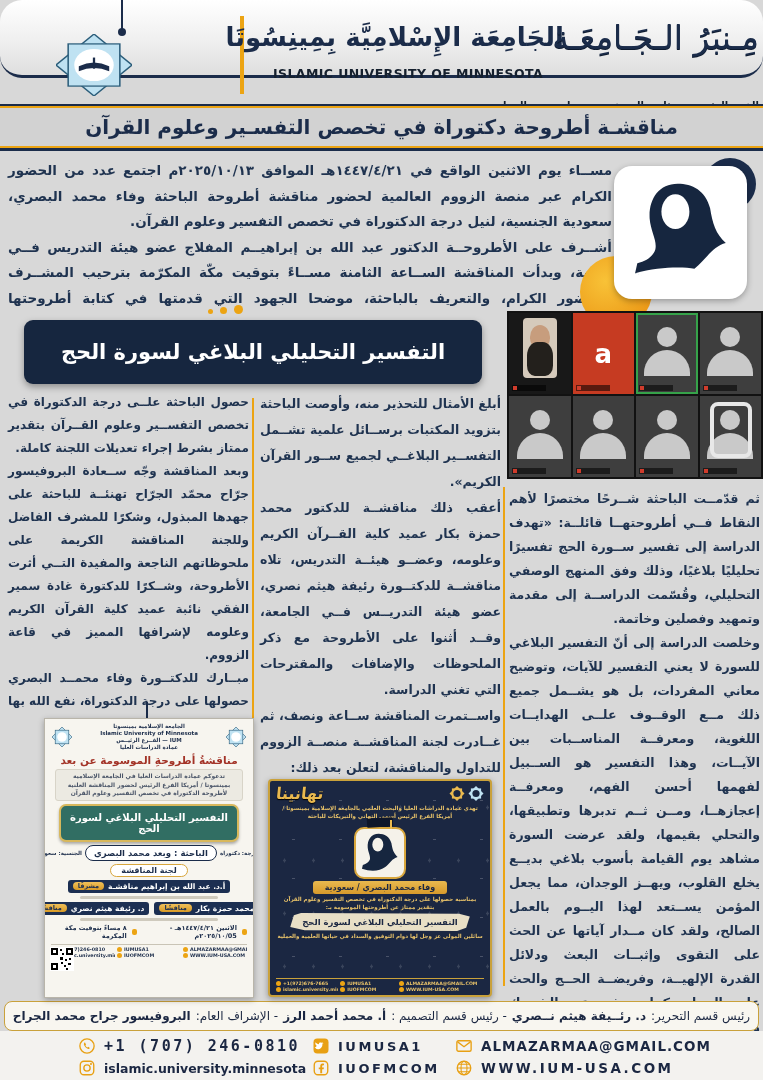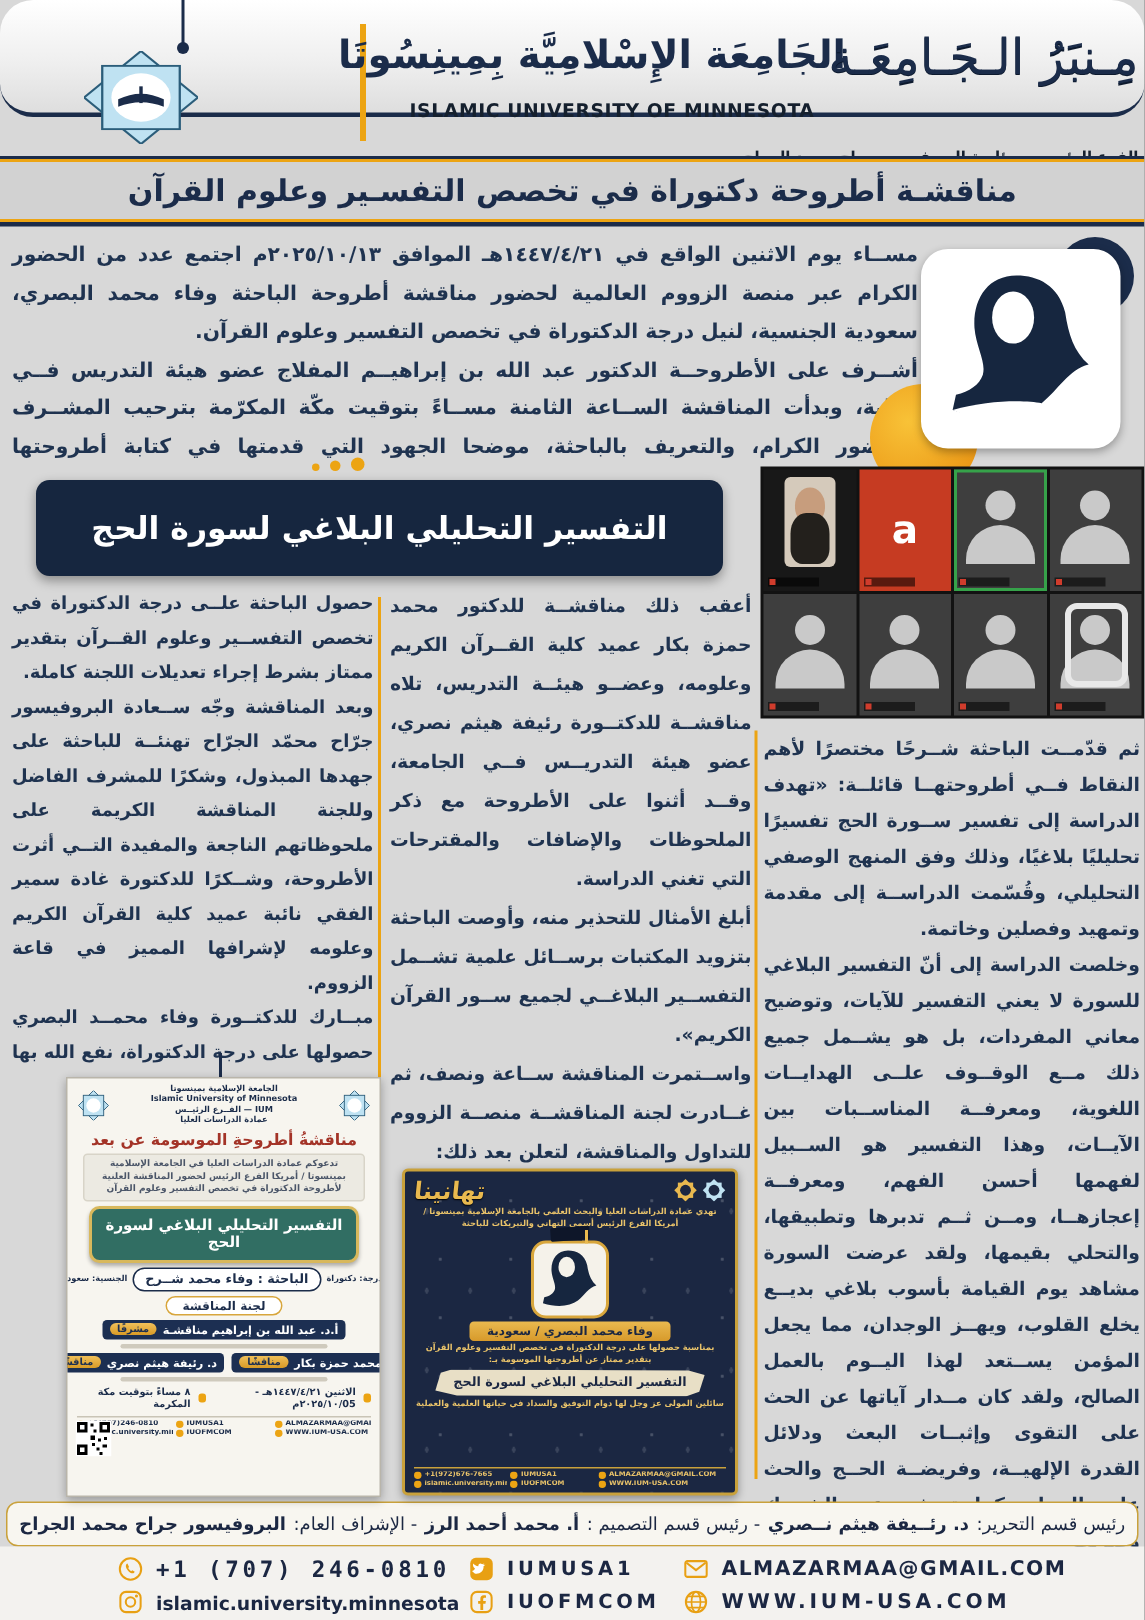--- a/index.html
+++ b/index.html
@@ -261,22 +261,22 @@
   </div>
 
   <div class="vdiv d1"></div>
   <div class="vdiv d2"></div>
 
   <div class="col col-right">
     <p>ثم قدّمــت الباحثة شــرحًا مختصرًا لأهم النقاط فــي أطروحتهــا قائلــة: «تهدف الدراسة إلى تفسير ســورة الحج تفسيرًا تحليليًا بلاغيًا، وذلك وفق المنهج الوصفي التحليلي، وقُسّمت الدراســة إلى مقدمة وتمهيد وفصلين وخاتمة.</p>
     <p>وخلصت الدراسة إلى أنّ التفسير البلاغي للسورة لا يعني التفسير للآيات، وتوضيح معاني المفردات، بل هو يشــمل جميع ذلك مــع الوقــوف علــى الهدايــات اللغوية، ومعرفــة المناســبات بين الآيــات، وهذا التفسير هو الســبيل لفهمها أحسن الفهم، ومعرفــة إعجازهــا، ومــن ثــم تدبرها وتطبيقها، والتحلي بقيمها، ولقد عرضت السورة مشاهد يوم القيامة بأسوب بلاغي بديــع يخلع القلوب، ويهــز الوجدان، مما يجعل المؤمن يســتعد لهذا اليــوم بالعمل الصالح، ولقد كان مــدار آياتها عن الحث على التقوى وإثبــات البعث ودلائل القدرة الإلهيــة، وفريضــة الحــج والحث على الجهاد، كما تحدثت عن الشــرك وضربت</p>
   </div>
   <div class="col col-mid">
+    <p>أبلغ الأمثال للتحذير منه، وأوصت الباحثة بتزويد المكتبات برســائل علمية تشــمل التفســير البلاغــي لجميع ســور القرآن الكريم».</p>
     <p>أعقب ذلك مناقشــة للدكتور محمد حمزة بكار عميد كلية القــرآن الكريم وعلومه، وعضــو هيئــة التدريس، تلاه مناقشــة للدكتــورة رئيفة هيثم نصري، عضو هيئة التدريــس فــي الجامعة، وقــد أثنوا على الأطروحة مع ذكر الملحوظات والإضافات والمقترحات التي تغني الدراسة.</p>
-    <p>أبلغ الأمثال للتحذير منه، وأوصت الباحثة بتزويد المكتبات برســائل علمية تشــمل التفســير البلاغــي لجميع ســور القرآن الكريم».</p>
     <p>واســتمرت المناقشة ســاعة ونصف، ثم غــادرت لجنة المناقشــة منصــة الزووم للتداول والمناقشة، لتعلن بعد ذلك:</p>
   </div>
   <div class="col col-left">
     <p>حصول الباحثة علــى درجة الدكتوراة في تخصص التفســير وعلوم القــرآن بتقدير ممتاز بشرط إجراء تعديلات اللجنة كاملة.</p>
     <p>وبعد المناقشة وجّه ســعادة البروفيسور جرّاح محمّد الجرّاح تهنئــة للباحثة على جهدها المبذول، وشكرًا للمشرف الفاضل وللجنة المناقشة الكريمة على ملحوظاتهم الناجعة والمفيدة التــي أثرت الأطروحة، وشــكرًا للدكتورة غادة سمير الفقي نائبة عميد كلية القرآن الكريم وعلومه لإشرافها المميز في قاعة الزووم.</p>
     <p>مبــارك للدكتــورة وفاء محمــد البصري حصولها على درجة الدكتوراة، نفع الله بها وبعلمها الإسلام والمسلمين.</p>
   </div>
 
   <div class="poster-finial"></div>
   <div class="poster-d">
@@ -296,21 +296,21 @@
         <polygon points="50,0 100,50 50,100 0,50" fill="#bfe2f2" stroke="#2b5d7a" stroke-width="3"></polygon>
         <rect x="16" y="16" width="68" height="68" fill="#bfe2f2" stroke="#2b5d7a" stroke-width="3"></rect>
         <circle cx="50" cy="50" r="24" fill="#fff"></circle>
       </svg>
     </div>
     <div class="pd-title">مناقشةُ أطروحةِ الموسومة عن بعد</div>
     <div class="pd-invite">تدعوكم عمادة الدراسات العليا في الجامعة الإسلامية بمينسوتا / أمريكا الفرع الرئيس لحضور المناقشة العلنية لأطروحة الدكتوراة في تخصص التفسير وعلوم القرآن</div>
     <div class="pd-thesis">التفسير التحليلي البلاغي لسورة الحج</div>
     <div class="pd-name-row">
       <span class="pd-side">الدرجة: دكتوراة</span>
-      <span class="pd-name">الباحثة : وفاء محمد شــرح</span>
+      <span class="pd-name">الباحثة : وبعد محمد البصري</span>
       <span class="pd-side">الجنسية: سعودية</span>
     </div>
     <div class="pd-pill">لجنة المناقشة</div>
     <div class="pd-bar">
       <span>أ.د. عبد الله بن إبراهيم مناقشـة</span>
       <span class="role">مشرفًا</span>
     </div>
     <div class="pd-cap"></div>
     <div class="pd-bars2">
       <div class="pd-bar">

